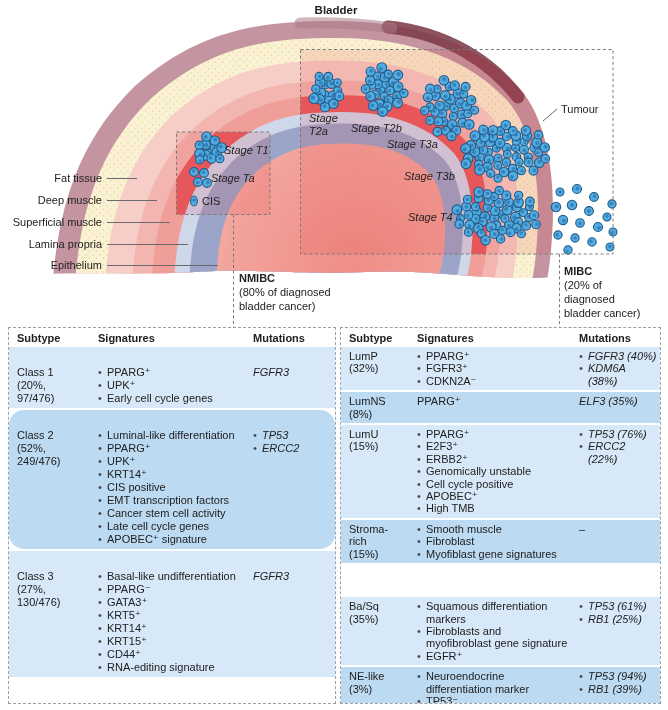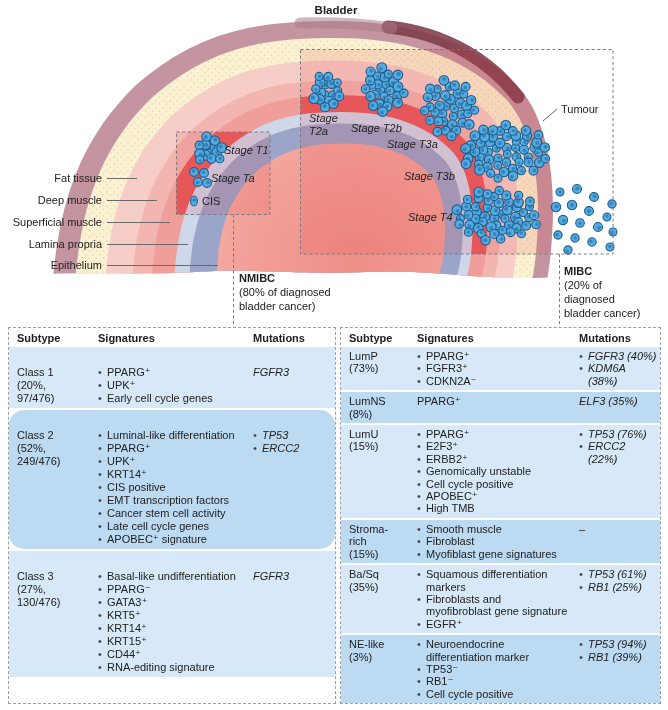--- a/index.html
+++ b/index.html
@@ -728,21 +728,21 @@
 <div class="table t-right" id="mibc-table">
     <div class="thead" style="grid-template-columns: 68px 162px 1fr;">
       <div class="hcell">Subtype</div>
       <div class="hcell">Signatures</div>
       <div class="hcell">Mutations</div>
     </div>
     <div class="rows">
       <div class="trow light" style="grid-template-columns: 68px 162px 1fr;">
         <div class="cell">
           <div>LumP</div>
-          <div>(73%)</div>
+          <div>(32%)</div>
         </div>
         <div class="cell">
           <div class="item">
             <span class="bullet">•</span>
             <span class="itxt">PPARG⁺</span>
           </div>
           <div class="item">
             <span class="bullet">•</span>
             <span class="itxt">FGFR3⁺</span>
           </div>
@@ -842,21 +842,21 @@
             <span class="bullet">•</span>
             <span class="itxt">Myofiblast gene signatures</span>
           </div>
         </div>
         <div class="cell ital">
           <div class="item">
             <span class="itxt">–</span>
           </div>
         </div>
       </div>
-      <div class="trow light" style="grid-template-columns: 68px 162px 1fr;">
+      <div class="trow light" style="grid-template-columns: 68px 162px 1fr; margin-top: 32px;">
         <div class="cell">
           <div>Ba/Sq</div>
           <div>(35%)</div>
         </div>
         <div class="cell">
           <div class="item">
             <span class="bullet">•</span>
             <span class="itxt">Squamous differentiation markers</span>
           </div>
           <div class="item">

